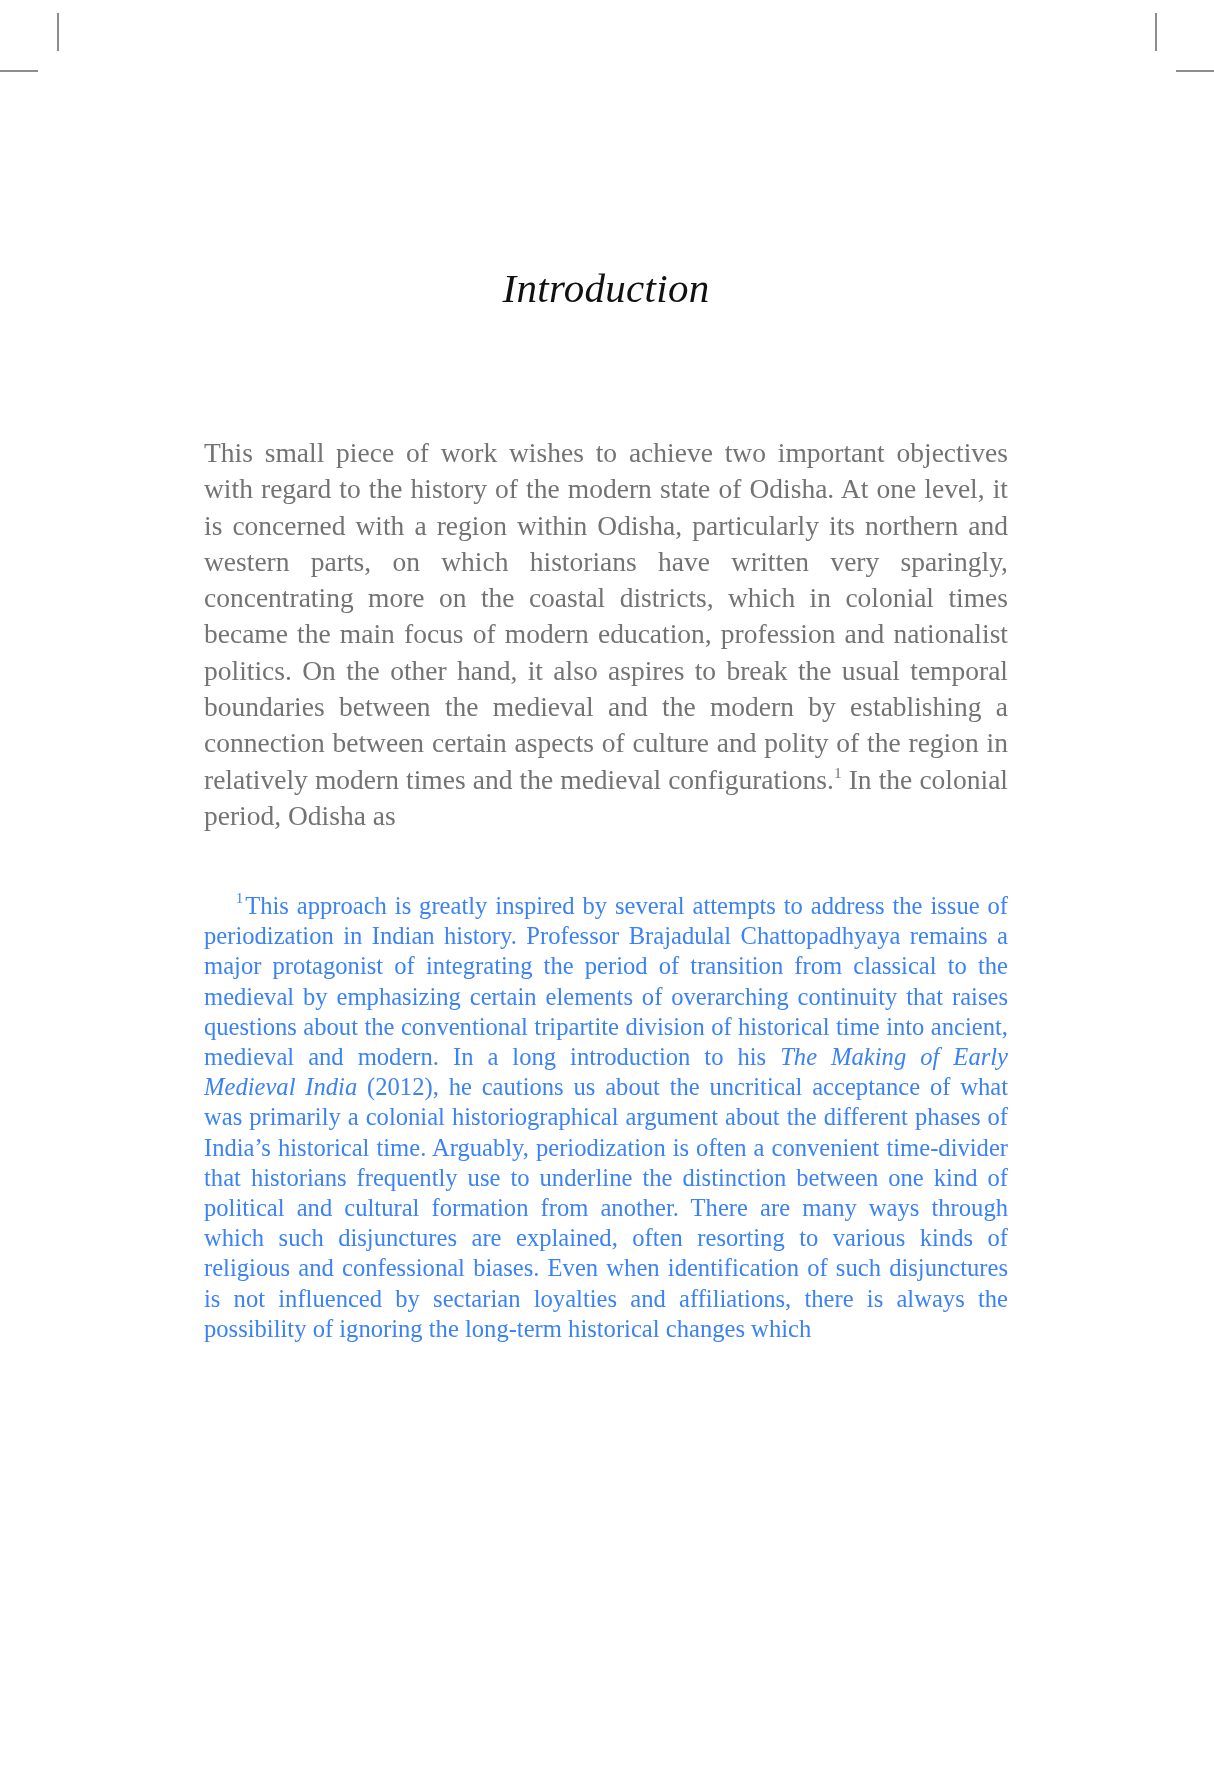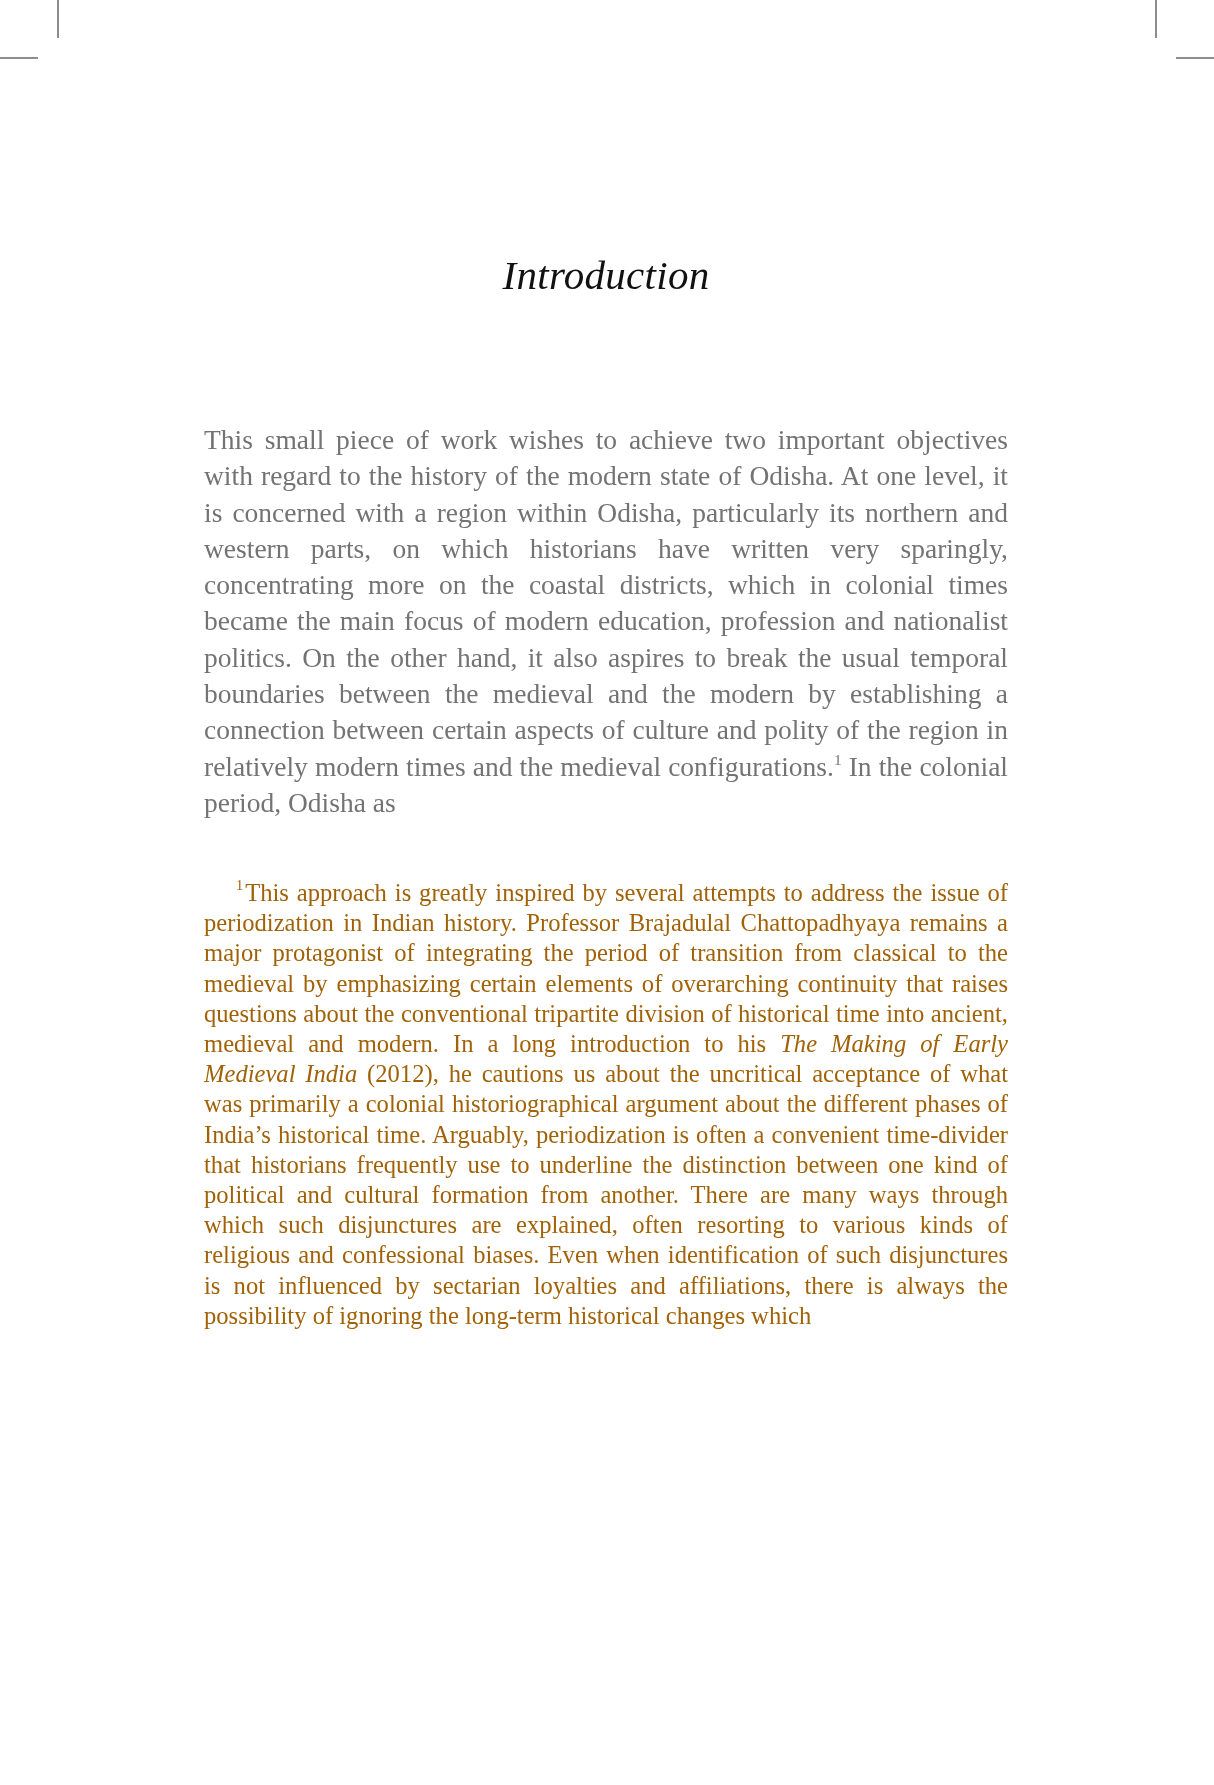--- a/index.html
+++ b/index.html
@@ -11,21 +11,21 @@
   body {
     font-family: "Liberation Serif", "DejaVu Serif", serif;
     color: #0b0b0b;
     -webkit-font-smoothing: antialiased;
   }
 
   .page {
     position: relative;
     width: 1214px;
     height: 1339px;
-    margin: 0 auto;
+    margin: 13px auto;
     background: #ffffff;
     overflow: hidden;
   }
 
   
   .crop {
     position: absolute;
     background: #8d8d8d;
   }
   .crop.v { width: 2px; height: 38px; }
@@ -90,21 +90,21 @@
     top: 878px;
     width: 804px;
   }
 
   .footnote {
     margin: 0;
     text-align: justify;
     text-justify: inter-word;
     font-size: 24.6px;
     line-height: 30.2px;
-    color: #a16207;
+    color: #3b82f6;
     text-indent: 32px;
     hyphens: none;
   }
 
   .footnote .fn-marker {
     font-size: 0.58em;
     vertical-align: 0.74em;
     line-height: 0;
     padding-right: 2px;
   }

